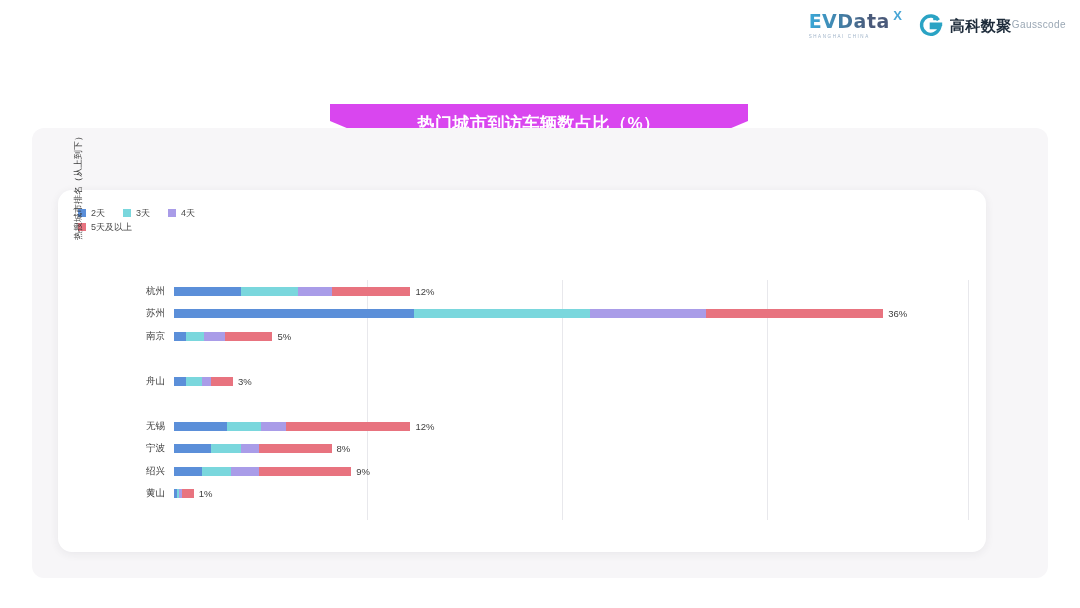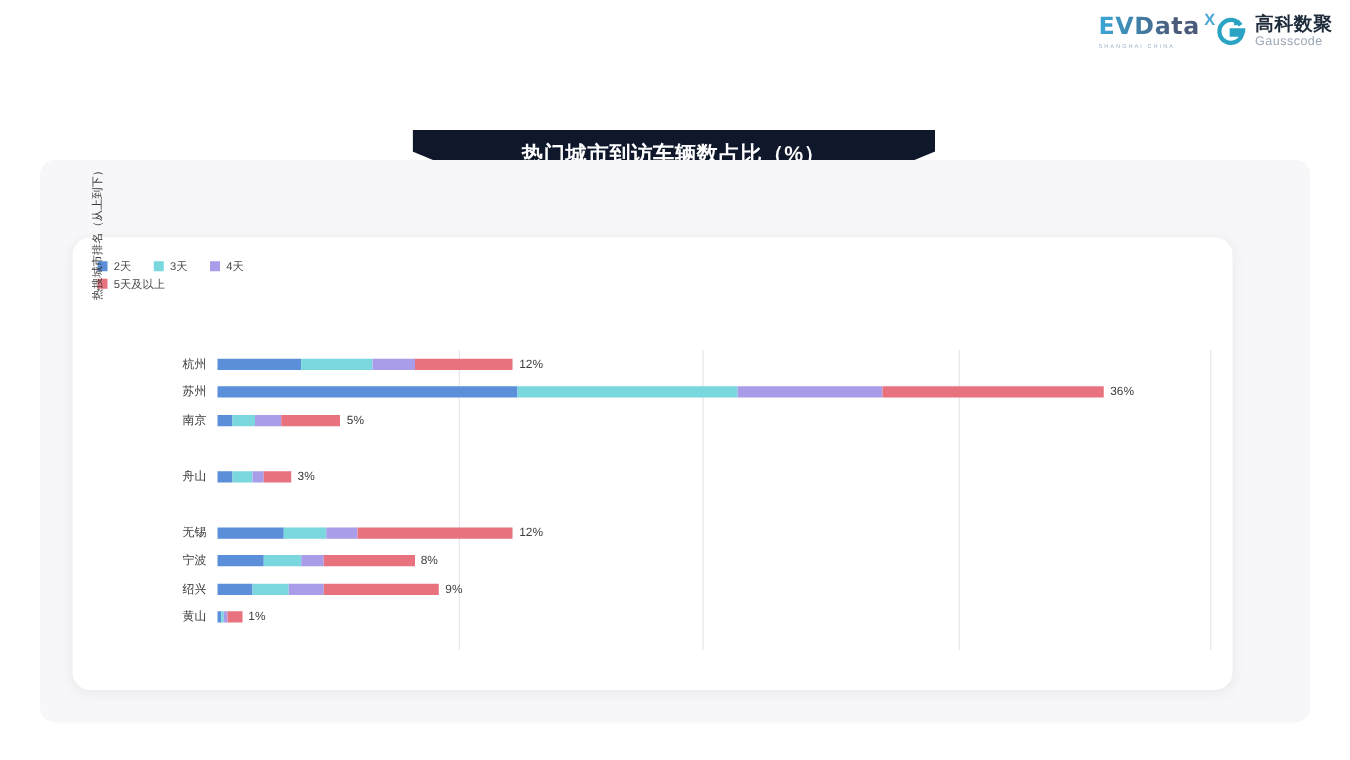--- a/index.html
+++ b/index.html
@@ -21,20 +21,21 @@
     top: 0;
     left: 0;
     width: 1080px;
     height: 58px;
   }
   .brand-group {
     position: absolute;
     right: 14px;
     top: 12px;
     display: flex;
+    gap: 16px;
   }
   .evdata-logo {
     display: flex;
     flex-direction: column;
     align-items: flex-start;
     position: relative;
     padding-right: 12px;
   }
   .evdata-wordmark {
     font-family: "DejaVu Sans", sans-serif;
@@ -69,21 +70,21 @@
     gap: 7px;
   }
   .gauss-mark {
     width: 25px;
     height: 25px;
     position: relative;
     flex: none;
   }
   .gauss-text {
     display: flex;
-    flex-direction: column;
+    flex-direction: row;
     line-height: 1;
   }
   .gauss-cn {
     font-size: 15px;
     font-weight: 700;
     color: #1d2b3a;
     letter-spacing: 0.5px;
   }
   .gauss-en {
     font-size: 10px;
@@ -269,21 +270,21 @@
       </div>
       <div class="gauss-text">
         <div class="gauss-cn">高科数聚</div>
         <div class="gauss-en">Gausscode</div>
       </div>
     </div>
 
   </div>
 </div>
 
-<div class="title-banner" style="background: #0f172a;">热门城市到访车辆数占比（%）</div>
+<div class="title-banner" style="background: #d946ef;">热门城市到访车辆数占比（%）</div>
 
 <div class="outer-panel"></div>
 
 <div class="chart-card">
 
   <div class="legend">
     <div class="legend-row">
       <div class="legend-item">
         <span class="legend-swatch" style="background: rgb(91, 143, 217);"></span>
         <span>2天</span>

